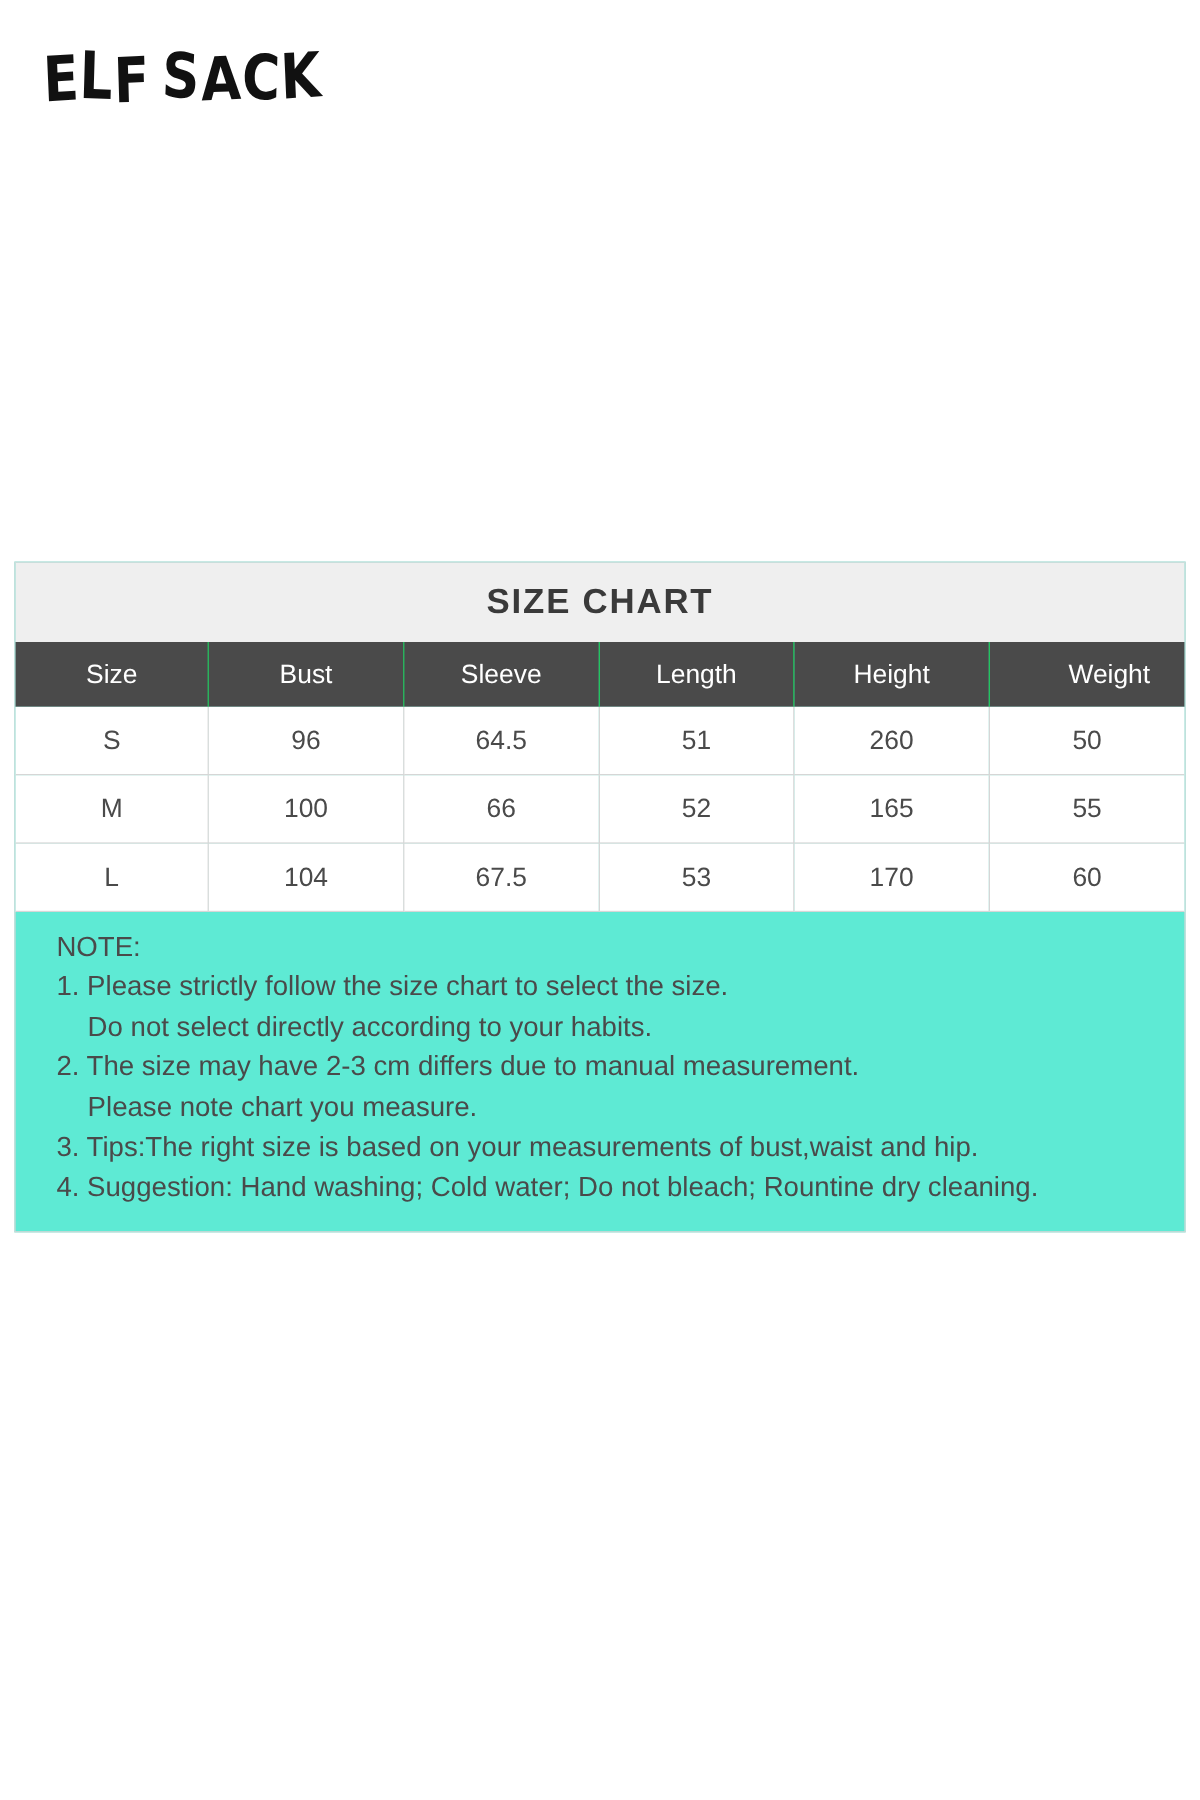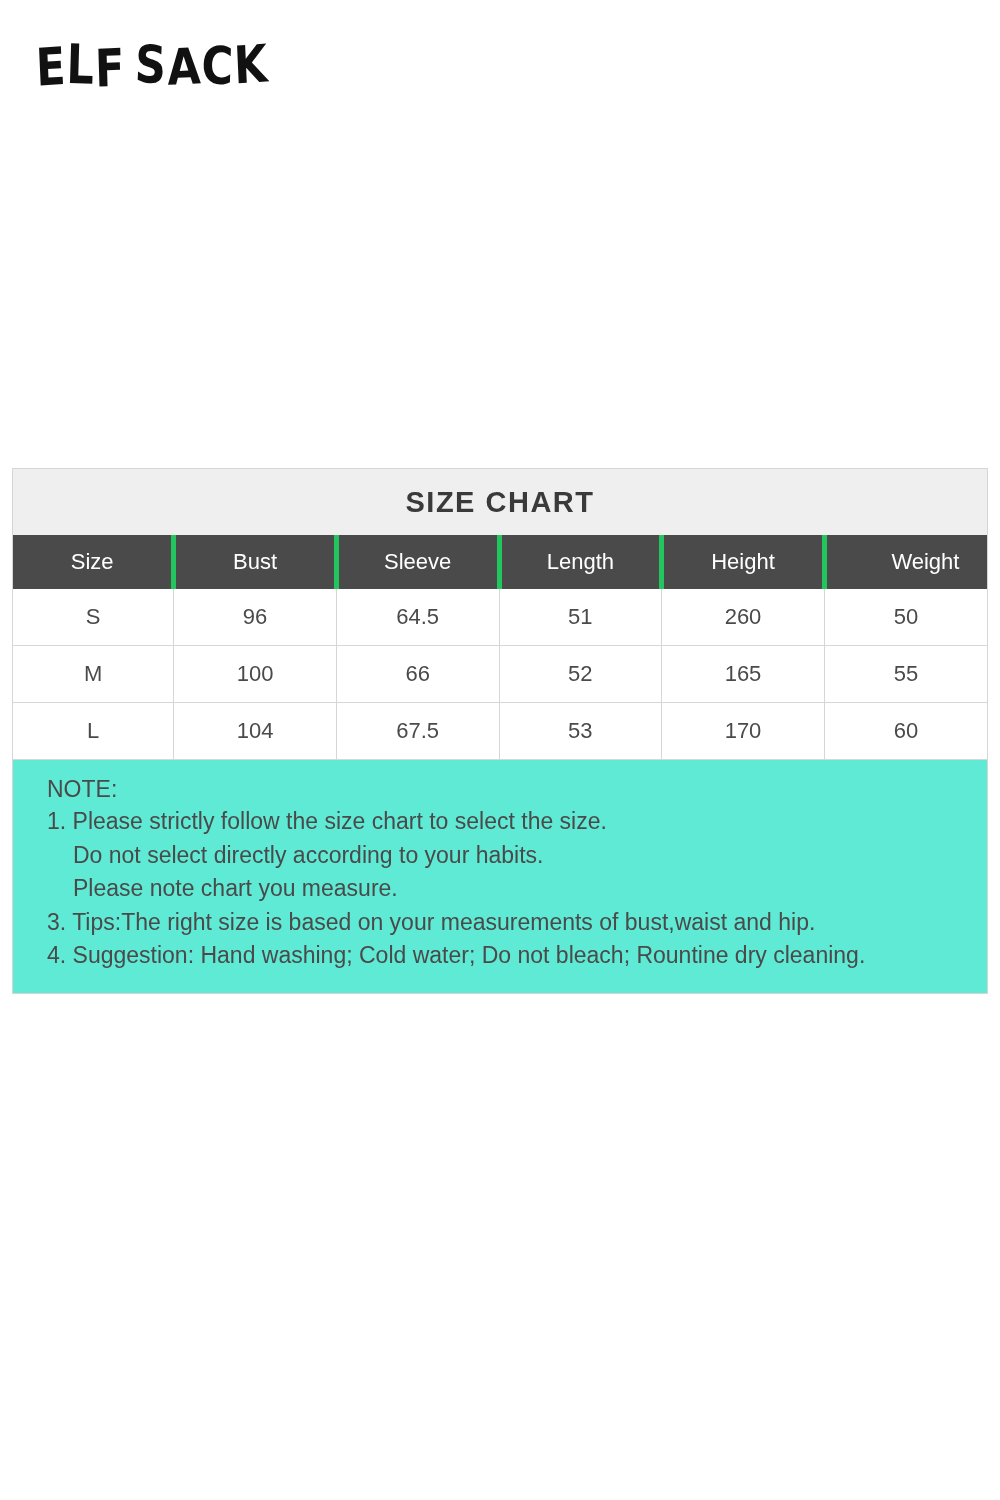--- a/index.html
+++ b/index.html
@@ -82,21 +82,21 @@
   }
   table.size-table th:last-child,
   table.size-table td:last-child {
     border-right: none;
   }
   table.size-table thead th {
     background: #4a4a4a;
     color: #ffffff;
     padding: 14px 0;
     font-size: 22px;
-    border-right: 5px solid #22c55e;
+    border-right: 1px solid #22c55e;
   }
   table.size-table thead th:last-child {
     border-right: none;
     padding-left: 37px;
   }
   table.size-table tbody td {
     padding: 15px 0;
     border-bottom: 1px solid #d6d6d6;
     background: #ffffff;
   }
@@ -178,18 +178,19 @@
         <td>170</td>
         <td>60</td>
       </tr>
     </tbody>
   </table>
 
   <div class="note-box">
     <div class="note-head">NOTE:</div>
     <div class="note-line">1. Please strictly follow the size chart to select the size.</div>
     <div class="note-line indent">Do not select directly according to your habits.</div>
+    <div class="note-line">2. The size may have 2-3 cm differs due to manual measurement.</div>
     <div class="note-line indent">Please note chart you measure.</div>
     <div class="note-line">3. Tips:The right size is based on your measurements of bust,waist and hip.</div>
     <div class="note-line">4. Suggestion: Hand washing; Cold water; Do not bleach; Rountine dry cleaning.</div>
   </div>
 
 </div>
 
 </body></html>

